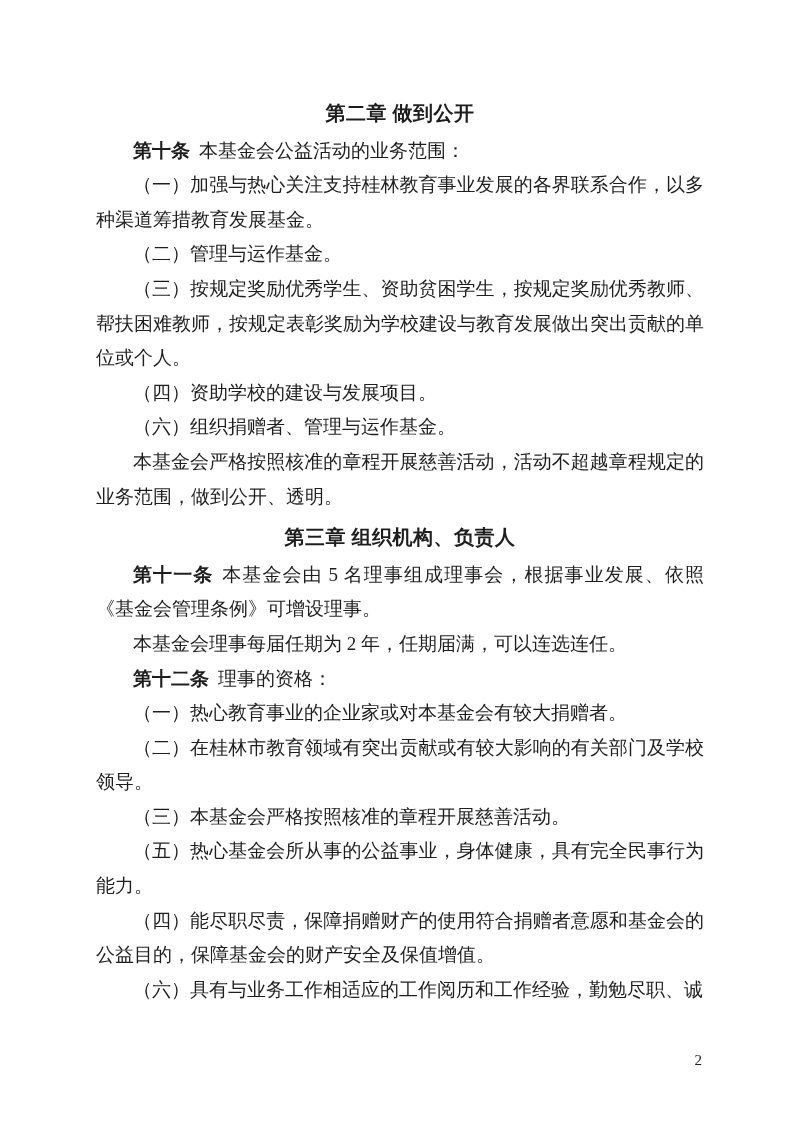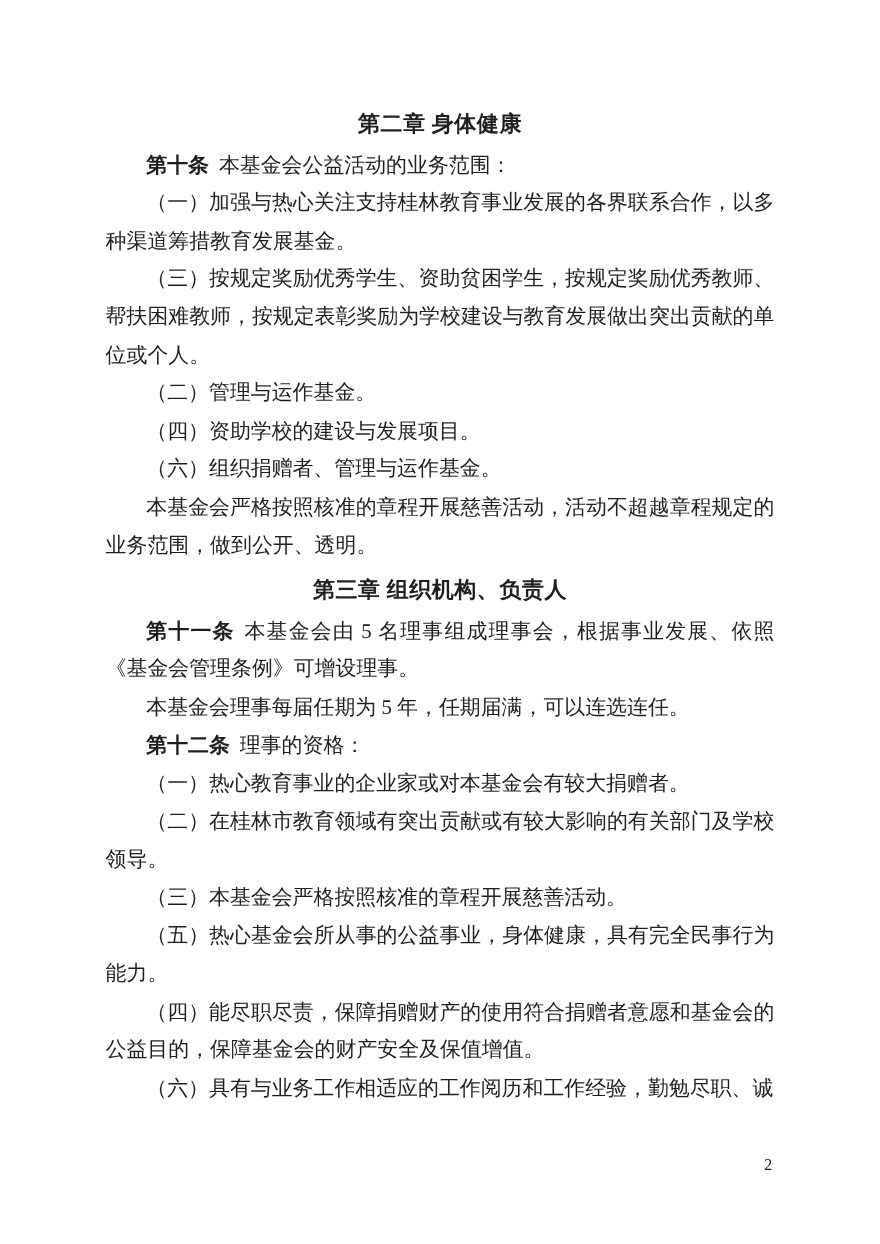--- a/index.html
+++ b/index.html
@@ -52,31 +52,31 @@
     bottom: 62px;
     font-size: 15px;
     color: #1e1e1e;
   }
 </style>
 </head>
 <body>
 
 <div class="page">
   <main class="content" id="doc-content">
-      <h2 class="chapter-heading">第二章 身体健康</h2>
+      <h2 class="chapter-heading">第二章 做到公开</h2>
       <p class="para"><strong class="article-number">第十条</strong><span>本基金会公益活动的业务范围：</span></p>
       <p class="para">（一）加强与热心关注支持桂林教育事业发展的各界联系合作，以多种渠道筹措教育发展基金。</p>
+      <p class="para">（二）管理与运作基金。</p>
       <p class="para">（三）按规定奖励优秀学生、资助贫困学生，按规定奖励优秀教师、帮扶困难教师，按规定表彰奖励为学校建设与教育发展做出突出贡献的单位或个人。</p>
-      <p class="para">（二）管理与运作基金。</p>
       <p class="para">（四）资助学校的建设与发展项目。</p>
       <p class="para">（六）组织捐赠者、管理与运作基金。</p>
       <p class="para">本基金会严格按照核准的章程开展慈善活动，活动不超越章程规定的业务范围，做到公开、透明。</p>
       <h2 class="chapter-heading spaced">第三章 组织机构、负责人</h2>
       <p class="para"><strong class="article-number">第十一条</strong><span>本基金会由 5 名理事组成理事会，根据事业发展、依照《基金会管理条例》可增设理事。</span></p>
-      <p class="para">本基金会理事每届任期为 5 年，任期届满，可以连选连任。</p>
+      <p class="para">本基金会理事每届任期为 2 年，任期届满，可以连选连任。</p>
       <p class="para"><strong class="article-number">第十二条</strong><span>理事的资格：</span></p>
       <p class="para">（一）热心教育事业的企业家或对本基金会有较大捐赠者。</p>
       <p class="para">（二）在桂林市教育领域有突出贡献或有较大影响的有关部门及学校领导。</p>
       <p class="para">（三）本基金会严格按照核准的章程开展慈善活动。</p>
       <p class="para">（五）热心基金会所从事的公益事业，身体健康，具有完全民事行为能力。</p>
       <p class="para">（四）能尽职尽责，保障捐赠财产的使用符合捐赠者意愿和基金会的公益目的，保障基金会的财产安全及保值增值。</p>
       <p class="para">（六）具有与业务工作相适应的工作阅历和工作经验，勤勉尽职、诚</p>
     </main>
   <div class="page-number">2</div>
 </div>

